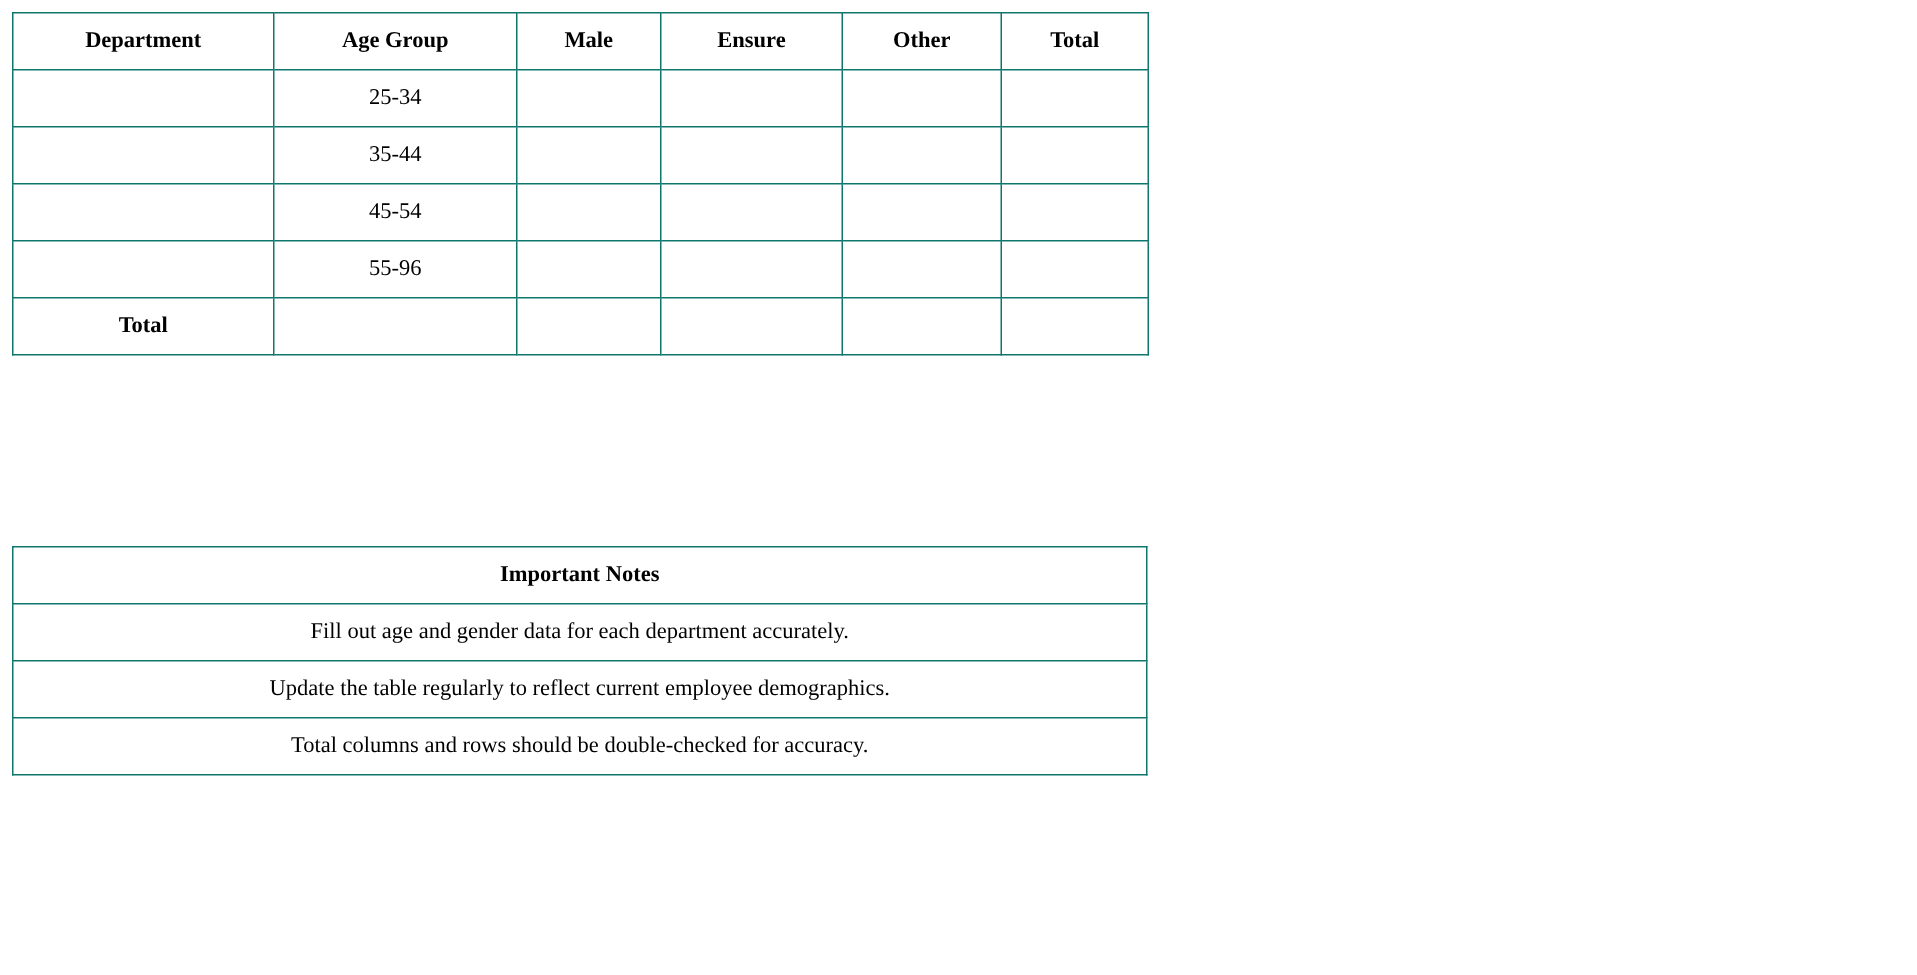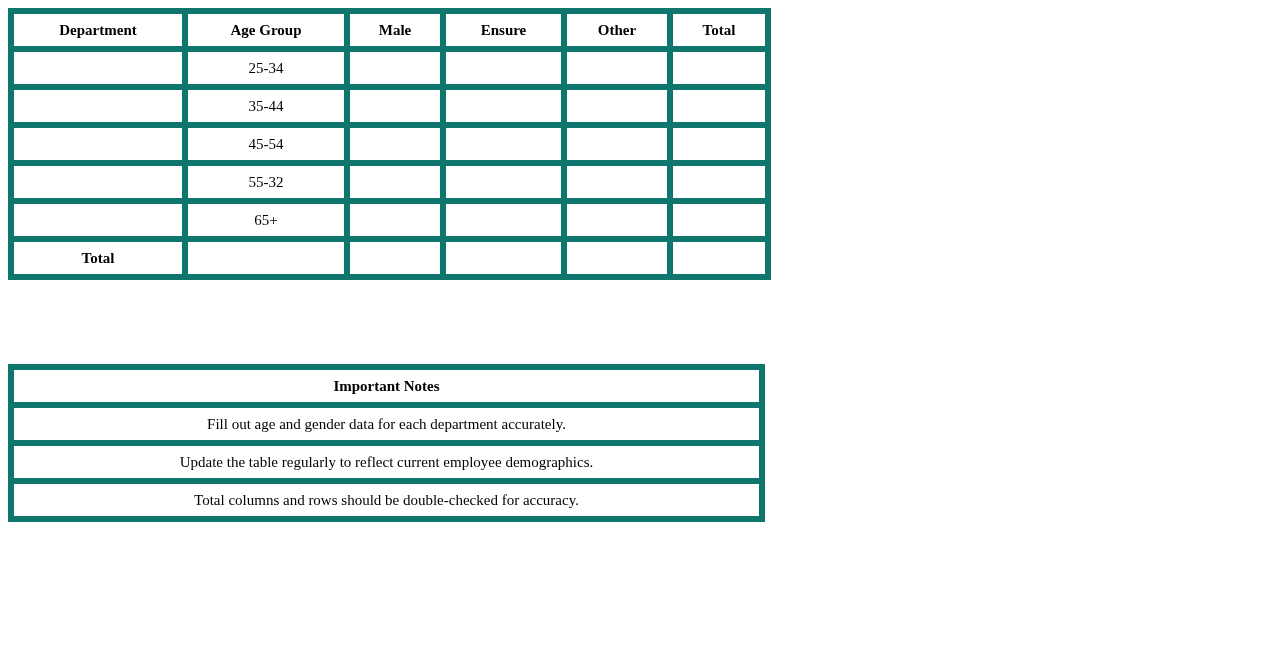--- a/index.html
+++ b/index.html
@@ -10,21 +10,21 @@
       position: relative;
     }
     table {
       border-collapse: collapse;
       position: absolute;
       left: 8px;
       width: 757px;
       table-layout: fixed;
     }
     td, th {
-      border: 6px solid #0f766e;
+      border: 1px solid #0f766e;
       text-align: center;
       vertical-align: middle;
       height: 38px;
       padding: 0;
       box-sizing: border-box;
     }
     th { font-weight: bold; }
     #demo-table { top: 8px; }
     #notes-table { top: 351px; margin-top: 13px; }
   </style>
@@ -70,29 +70,21 @@
     <tr>
       <td></td>
       <td>45-54</td>
       <td></td>
       <td></td>
       <td></td>
       <td></td>
     </tr>
     <tr>
       <td></td>
-      <td>55-32</td>
-      <td></td>
-      <td></td>
-      <td></td>
-      <td></td>
-    </tr>
-    <tr>
-      <td></td>
-      <td>65+</td>
+      <td>55-96</td>
       <td></td>
       <td></td>
       <td></td>
       <td></td>
     </tr>
     <tr>
       <th>Total</th>
       <td></td>
       <td></td>
       <td></td>

